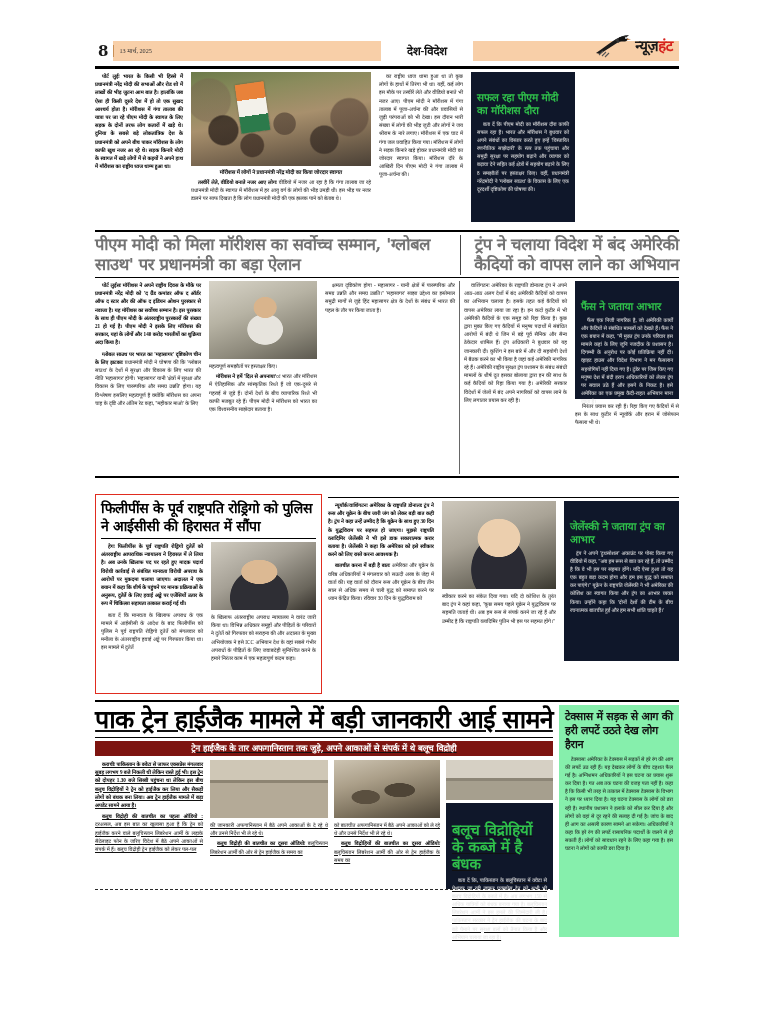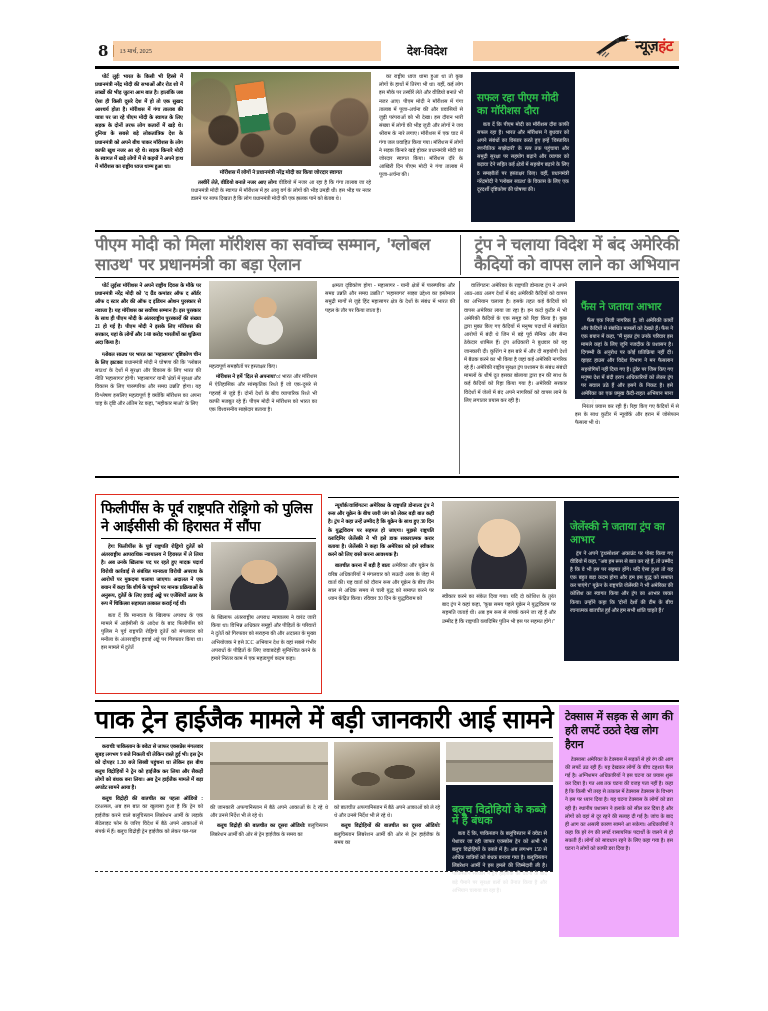--- a/index.html
+++ b/index.html
@@ -189,21 +189,21 @@
   }
   .blackbox .bb-body {
     font-family: "Liberation Serif", serif;
     font-size: 5.1px;
     line-height: 8.1px;
     text-align: justify;
     color: #e4e4e4;
   }
   .blackbox .bb-body p { margin: 0; text-indent: 6px; }
   .bluebox {
-    background: #f0abfc;
+    background: #86efac;
     padding: 5px 6px 0 6px;
     box-sizing: border-box;
   }
   .bluebox .bl-title {
     font-family: "DejaVu Serif", "Liberation Serif", serif;
     font-weight: bold;
     color: #111;
     font-size: 11px;
     line-height: 14px;
     letter-spacing: -0.3px;
@@ -469,23 +469,24 @@
           </div>
         </div>
       </div>
     </div>
   </div>
 
   <div class="rule-thick" style="margin-top:3px;"></div>
 
   <div class="flexrow" style="margin-top:3px;">
 
-    <div style="width:464px; padding-right:6px; box-sizing:border-box;">
+    <div style="width:464px; padding-right:6px; box-sizing:border-box;text-decoration:underline;">
       <div class="hl-huge">पाक ट्रेन हाईजैक मामले में बड़ी जानकारी आई सामने</div>
       <div class="rule-thin" style="margin:2px 0 3px 0;"></div>
+      <div class="redbar">ट्रेन हाईजैक के तार अफगानिस्तान तक जुड़े, अपने आकाओं से संपर्क में थे बलूच विद्रोही</div>
 
       <div class="flexrow" style="margin-top:4px; height:125px;">
         <div style="width:112px; padding-right:4px; box-sizing:border-box;">
           <div class="bodytext">
             <p><span class="lead">कराचीः पाकिस्तान के क्वेटा से जाफर एक्सप्रेस मंगलवार सुबह लगभग 9 बजे निकली थी लेकिन रास्ते हुई भी। इस ट्रेन को दोपहर 1.30 बजे सिब्बी पहुंचना था लेकिन इस बीच बलूच विद्रोहियों ने ट्रेन को हाईजैक कर लिया और सैकड़ों लोगों को बंधक बना लिया। अब ट्रेन हाईजैक मामले में बड़ा अपडेट सामने आया है।</span></p>
             <p style="margin-top:3px;"><span class="lead">बलूच विद्रोही की बातचीत का पहला ऑडियो :</span> <span>दरअसल, अब इस बात का खुलासा हुआ है कि ट्रेन को हाईजैक करने वाले बलूचिस्तान लिबरेशन आर्मी के लड़ाके सैटेलाइट फोन के जरिए विदेश में बैठे अपने आकाओं से संपर्क में हैं। बलूच विद्रोही ट्रेन हाईजैक को लेकर पल-पल</span></p>
           </div>
         </div>
         <div style="width:124px; padding:0 3px; box-sizing:border-box;">
           <div class="photo ph-train" style="width:100%; height:58px;"></div>
@@ -497,21 +498,21 @@
         <div style="width:112px; padding:0 3px; box-sizing:border-box;">
           <div class="photo ph-militant" style="width:100%; height:58px;"></div>
           <div class="bodytext" style="margin-top:3px;">
             <p style="text-indent:0;">को बातचीत अफगानिस्तान में बैठे अपने आकाओं को ले रहे थे और उनसे निर्देश भी ले रहे थे।</p>
             <p style="margin-top:2px;"><span class="lead">बलूच विद्रोहियों की बातचीत का दूसरा ऑडियोः</span> <span>बलूचिस्तान लिबरेशन आर्मी की ओर से ट्रेन हाईजैक के समय का</span></p>
           </div>
         </div>
         <div style="width:110px; padding-left:3px; box-sizing:border-box;">
           <div class="photo ph-room" style="width:100%; height:40px;"></div>
           <div class="blackbox" style="margin-top:3px; height:86px;">
-            <div class="bb-title" style="font-size:11px; line-height:11px;">बलूच विद्रोहियों के कब्जे में है बंधक</div>
+            <div class="bb-title" style="font-size:15px; line-height:17px;">बलूच विद्रोहियों के कब्जे में है बंधक</div>
             <div class="bb-body">
                   <p>बता दें कि, पाकिस्तान के बलूचिस्तान में क्वेटा से पेशावर जा रही जाफर एक्सप्रेस ट्रेन को अभी भी बलूच विद्रोहियों के कब्जे में है। अब लगभग 150 से अधिक यात्रियों को बंधक बनाया गया है। बलूचिस्तान लिबरेशन आर्मी ने इस हमले की जिम्मेदारी ली है। पाकिस्तान सरकार ने ट्रेन हाईजैक की घटना के बाद बड़े पैमाने पर सुरक्षा बलों को तैनात किया है और अभियान चलाया जा रहा है।</p>
                 </div>
           </div>
         </div>
       </div>
       <div class="dotted-sep" style="margin-top:4px;"></div>
     </div>
 
     <div style="width:120px;">

